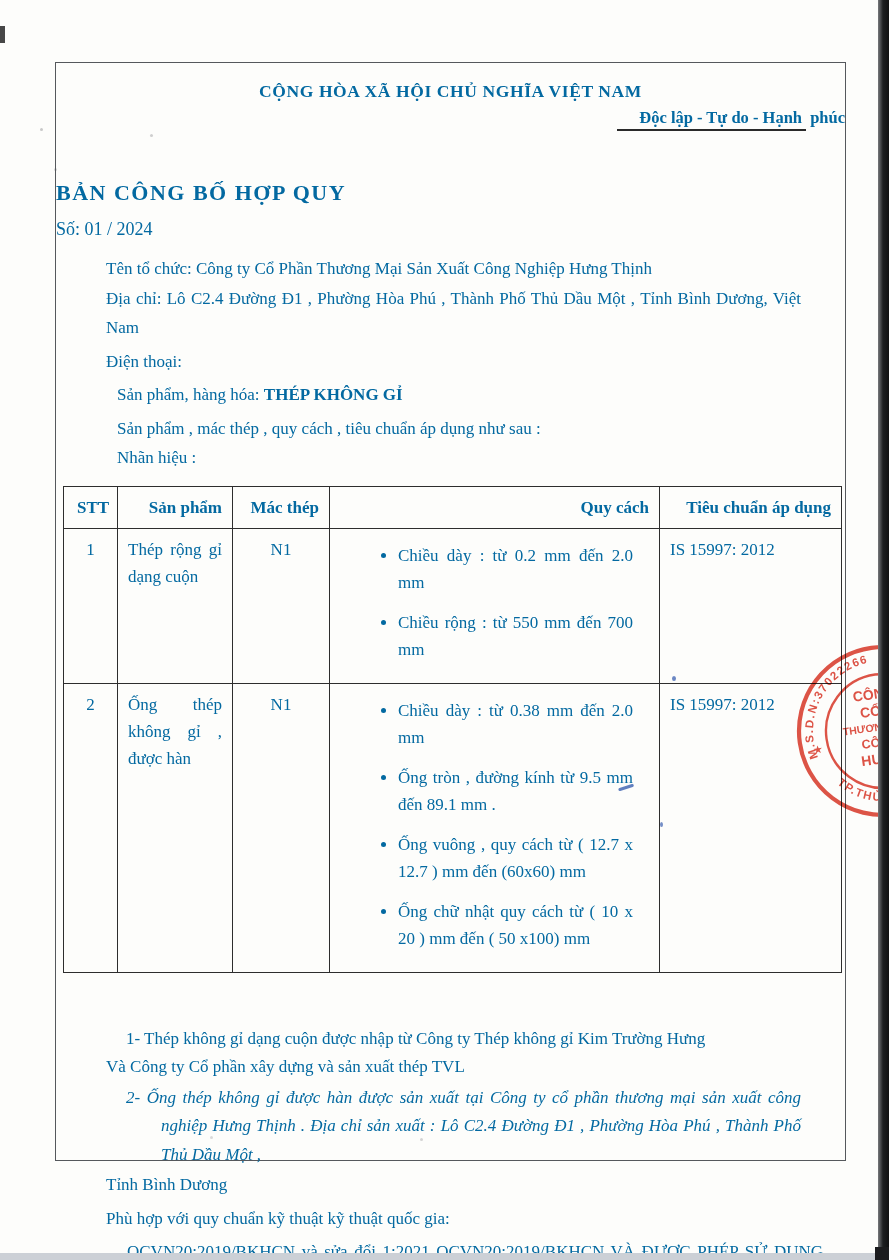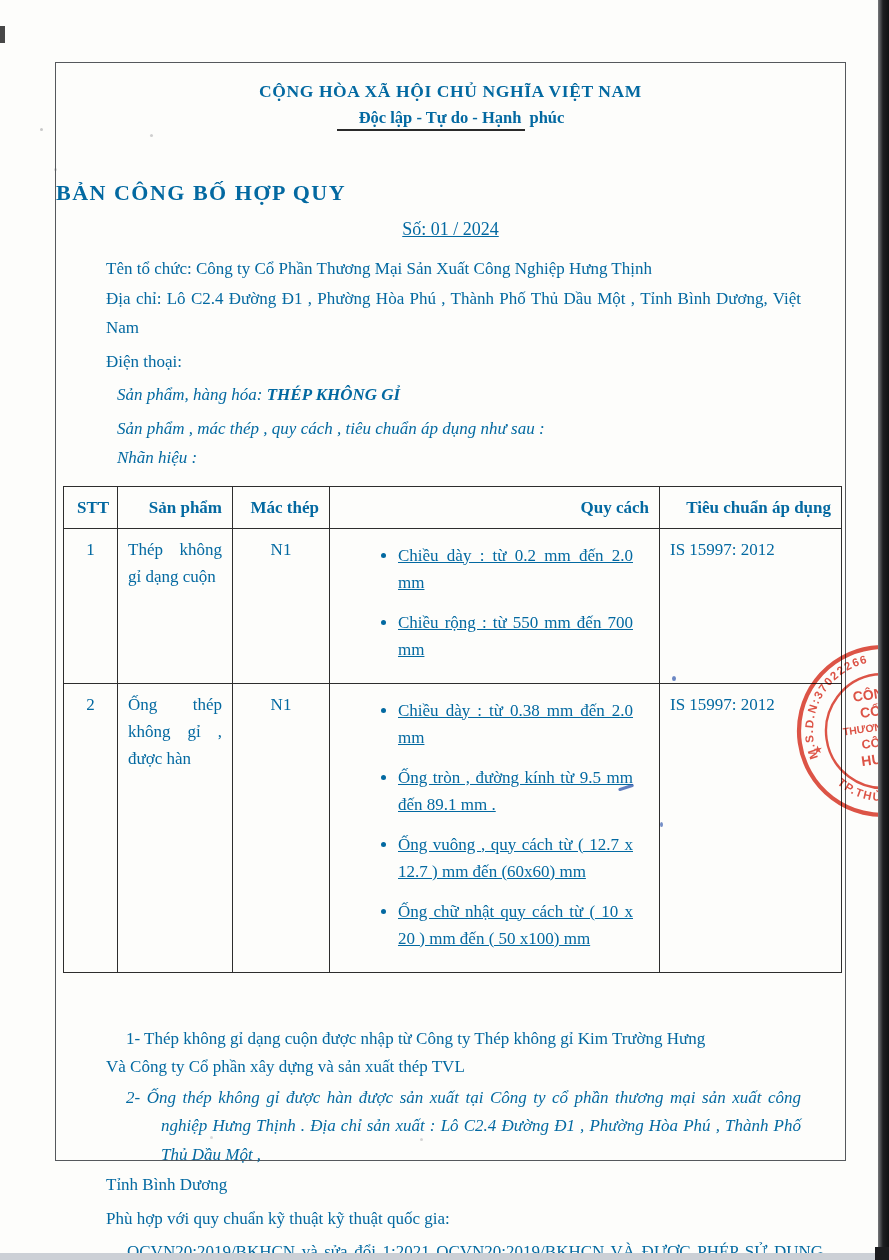--- a/index.html
+++ b/index.html
@@ -53,51 +53,51 @@
     background: transparent;
     z-index: 2;
   }
   .inner { padding: 14px 0 0 0; }
 
   .nat-line1 {
     text-align: center; font-weight: bold; font-size: 17.5px;
     letter-spacing: .6px; margin: 4px 0 0 0;
   }
   .nat-line2 {
-    text-align: center; font-weight: bold; font-size: 16.5px; margin: 6px 0 0 0;
+    text-align: right; font-weight: bold; font-size: 16.5px; margin: 6px 0 0 0;
   }
   .nat-line2 .ul { border-bottom: 2.2px solid #2a2a2a; padding: 0 4px 2px 22px; }
   .doc-title {
     text-align: left; font-weight: bold; font-size: 22px;
     letter-spacing: 1.5px; margin: 52px 0 0 0;
   }
-  .doc-number { text-align: center; font-size: 18px; margin: 13px 0 0 0; text-decoration: underline; }
+  .doc-number { font-size: 18px; margin: 13px 0 0 0; }
 
   .para-block { margin: 14px 44px 0 50px; font-size: 17px; line-height: 29.5px; }
   .p { margin: 0; }
   .p-gap { margin-top: 4px; }
-  .indent { padding-left: 11px; font-style: italic; }
+  .indent { padding-left: 11px; }
   .bold { font-weight: bold; }
 
   table.spec {
     border-collapse: collapse; table-layout: fixed;
     margin: 13px 0 0 7px; width: 778px;
     font-size: 17px; line-height: 27px;
   }
   table.spec th, table.spec td {
     border: 1.6px solid #2d2d2d; vertical-align: top;
     padding: 7px 10px;
   }
   table.spec th { font-weight: bold; text-align: right; height: 27px; padding-left: 13px; }
   th.c, td.c { text-align: center; padding-left: 4px; padding-right: 4px; }
   td.jus { text-align: justify; padding-left: 13px; padding-right: 12px; }
   td.top-pad { padding-top: 12px; }
   tr.r1 td { height: 100px; }
   tr.r2 td { height: 233px; }
-  td.qc { padding: 6px 10px 6px 0; text-decoration: underline; }
+  td.qc { padding: 6px 10px 6px 0; }
   ul.bullets { margin: 6px 0 0 0; padding-left: 58px; }
   ul.bullets li {
     text-align: justify; margin: 0 0 13px 0; padding-right: 16px;
     list-style-type: disc;
   }
   td.std { padding-top: 12px; padding-left: 13px; }
 
   .notes { margin: 52px 44px 0 50px; font-size: 17px; line-height: 28.5px; }
   .note1-l1 { padding-left: 20px; }
   .note1-l2 { padding-left: 0; }
@@ -155,21 +155,21 @@
             <th class="c">STT</th>
             <th>Sản phẩm</th>
             <th>Mác thép</th>
             <th>Quy cách</th>
             <th>Tiêu chuẩn áp dụng</th>
           </tr>
         </thead>
         <tbody>
           <tr class="r1">
             <td class="c top-pad">1</td>
-            <td class="jus top-pad">Thép không gỉ dạng cuộn</td>
+            <td class="jus top-pad">Thép rộng gỉ dạng cuộn</td>
             <td class="c top-pad">N1</td>
             <td class="qc">
               <ul class="bullets">
                 <li>Chiều dày : từ 0.2 mm đến 2.0 mm</li>
                 <li>Chiều rộng : từ 550 mm đến 700 mm</li>
               </ul>
             </td>
             <td class="std">IS 15997: 2012</td>
           </tr>
           <tr class="r2">

